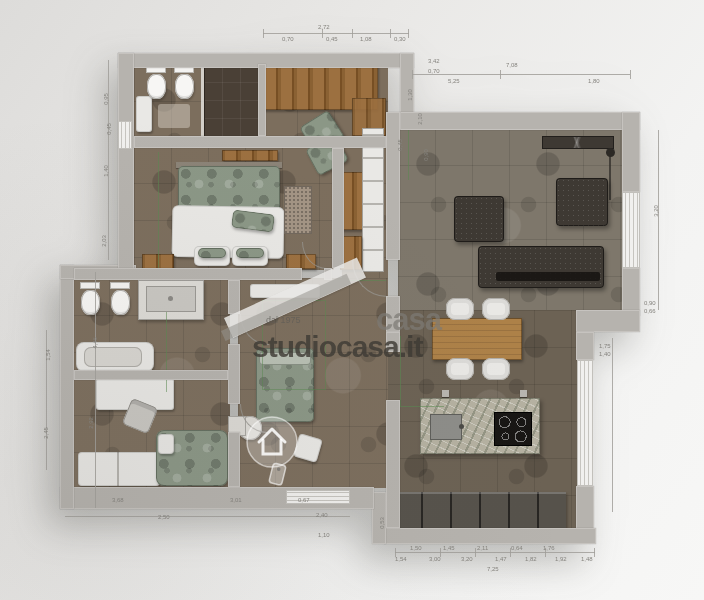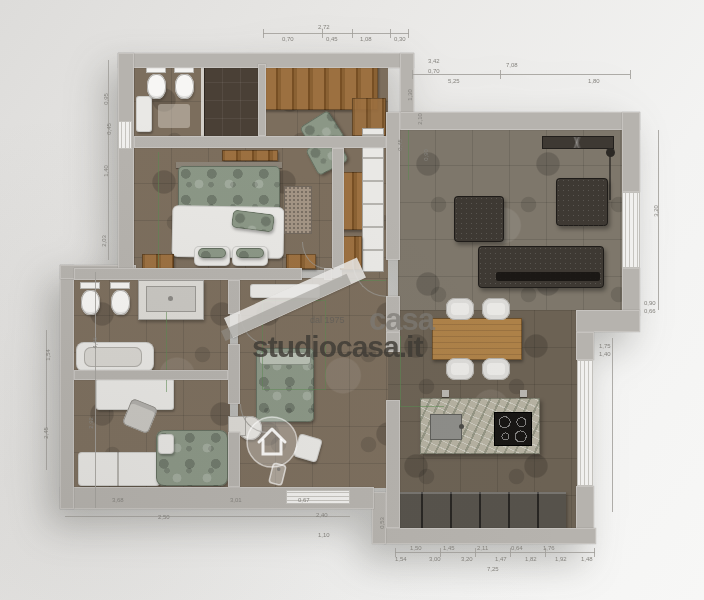--- a/index.html
+++ b/index.html
@@ -57,21 +57,21 @@
   .dline{position:absolute;background:#a19f9a;opacity:0.85;z-index:40;}
   .dim{position:absolute;font-size:6px;line-height:6px;color:var(--dimension-text);
     z-index:41;white-space:nowrap;}
   .arc{position:absolute;border:1px solid #97958f;border-right:none;border-top:none;
     border-radius:0 0 0 100%;z-index:25;opacity:0.8;}
   .toilet-tank{position:absolute;background:#f4f3f1;box-shadow:inset 0 0 0 1px #b9b7b2;z-index:21;}
   .toilet-bowl{position:absolute;background:#f7f6f4;border-radius:45%;
     box-shadow:inset 0 0 0 1px #b0aeaa, inset 0 -3px 0 rgba(0,0,0,0.08), 1px 2px 2px rgba(0,0,0,0.2);z-index:21;}
   .wm{position:absolute;z-index:60;pointer-events:none;}
   .wm-studio{font-weight:bold;font-size:31px;letter-spacing:-1px;color:rgba(125,122,117,0.72);line-height:26px;}
-  .wm-dal{font-size:9px;color:rgba(95,92,87,0.75);margin-left:44px;}
+  .wm-dal{font-size:9px;color:rgba(95,92,87,0.75);}
   .wm-site{font-weight:bold;font-size:30px;letter-spacing:-1px;color:rgba(62,58,53,0.82);}
   .wm-casait{font-weight:bold;font-size:42px;letter-spacing:-1px;color:rgba(250,250,248,0.72);}
   .swoosh{position:absolute;z-index:59;transform-origin:0 0;}
   .shelf-lines{background:var(--white-furniture) repeating-linear-gradient(0deg,transparent 0 21px, #b5b3ae 21px 23px);}
   .cab-doors{background:var(--cabinet) repeating-linear-gradient(90deg,transparent 0 27px, rgba(0,0,0,0.55) 27px 29px);
     box-shadow:inset 0 2px 0 rgba(255,255,255,0.2), 1px 2px 3px rgba(0,0,0,0.35);}
   .marble{background-color:var(--marble);
     background-image:repeating-linear-gradient(115deg, rgba(85,95,75,0.35) 0 2px, transparent 2px 9px),
       repeating-linear-gradient(25deg, rgba(255,255,255,0.30) 0 1px, transparent 1px 7px);
     box-shadow:inset 0 0 0 1px rgba(70,75,60,0.5), 2px 3px 4px rgba(0,0,0,0.3);}
@@ -283,21 +283,21 @@
         <span class="dim" style="left: 98px; top: 238px; transform: rotate(-90deg);">2,03</span>
         <span class="dim" style="left: 89px; top: 340px; transform: rotate(-90deg);">4,46</span>
         <span class="dim" style="left: 85px; top: 420px; transform: rotate(-90deg);">2,92</span>
         <span class="dim" style="left: 42px; top: 352px; transform: rotate(-90deg);">1,54</span>
         <span class="dim" style="left: 40px; top: 430px; transform: rotate(-90deg);">2,45</span>
       </div>
   </div>
 
   <div class="swoosh" style="left:224px;top:318px;width:146px;height:22px;background:rgba(233,232,229,0.85);transform:rotate(-24.5deg);box-shadow:0 1px 2px rgba(0,0,0,0.15)"></div>
   <div class="swoosh" style="left:221px;top:331px;width:138px;height:11px;background:rgba(150,147,142,0.55);transform:rotate(-24.5deg)"></div>
-  <div class="wm wm-studio" style="left:348px;top:281px"><br><span style="margin-left:21px">casa</span></div>
+  <div class="wm wm-studio" style="left:348px;top:281px"><br><span style="margin-left:28px">casa</span></div>
   <div class="wm wm-dal" style="left:266px;top:315px">dal 1975</div>
   <div class="wm wm-site" style="left:252px;top:330px">studiocasa.it</div>
   <svg class="wm" style="left:244px;top:414px" width="58" height="74" viewBox="0 0 58 74">
     <circle cx="28" cy="28" r="25" fill="rgba(255,255,255,0.25)" stroke="rgba(255,255,255,0.55)" stroke-width="1.5"></circle>
     <path d="M15 28 L28 15 L41 28" fill="none" stroke="rgba(255,255,255,0.85)" stroke-width="3" stroke-linecap="round" stroke-linejoin="round"></path>
     <path d="M19 26 V40 H37 V26" fill="none" stroke="rgba(255,255,255,0.85)" stroke-width="3" stroke-linecap="round"></path>
     <g transform="rotate(14 33 60)">
       <rect x="27" y="50" width="13" height="20" rx="3" fill="rgba(255,255,255,0.35)" stroke="rgba(255,255,255,0.6)" stroke-width="1.5"></rect>
       <circle cx="33.5" cy="55" r="1.8" fill="rgba(120,118,114,0.8)"></circle>
     </g>

